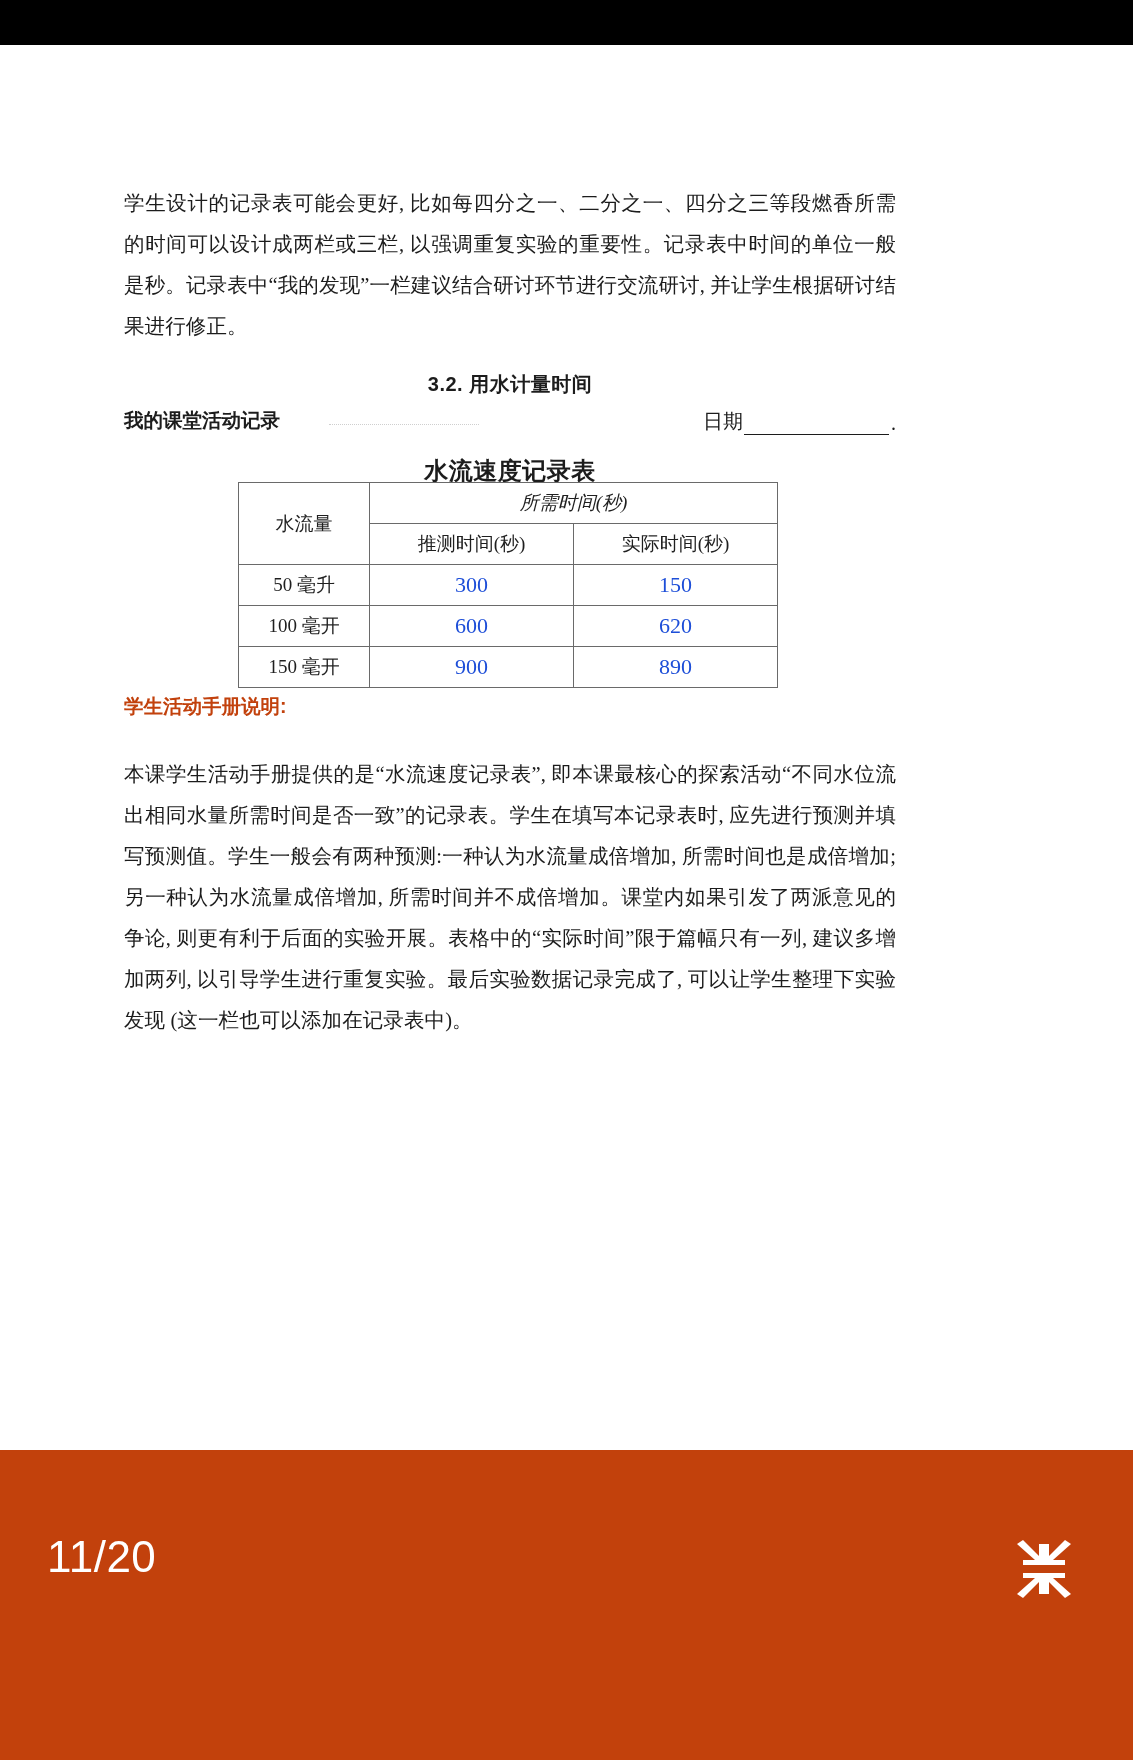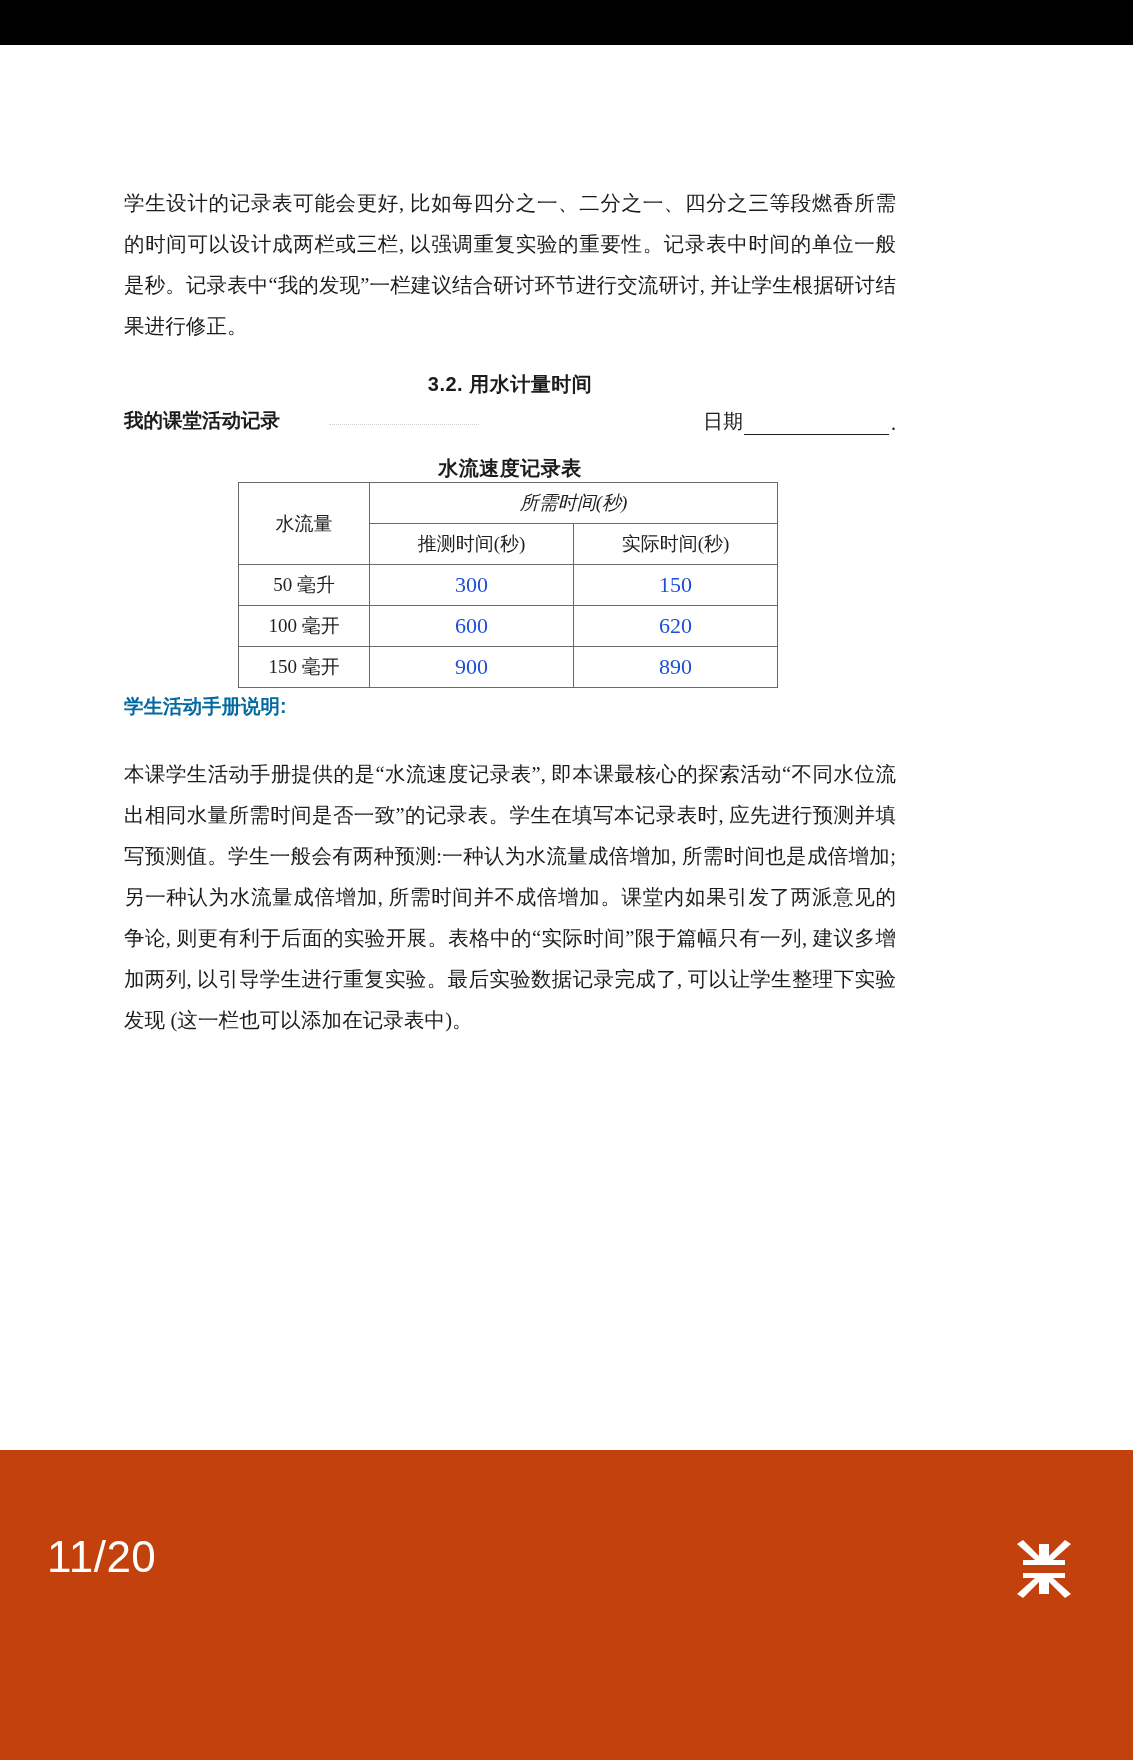--- a/index.html
+++ b/index.html
@@ -131,21 +131,21 @@
 
   
   .table-title {
     position: absolute;
     top: 410px;
     left: 0;
     width: 772px;
     text-align: center;
     font-family: "Liberation Sans", "DejaVu Sans", sans-serif;
     font-weight: bold;
-    font-size: 20px;
+    font-size: 24px;
     color: #1c1c1c;
     letter-spacing: 0.5px;
   }
 
   .record-table {
     position: absolute;
     top: 437px;
     left: 114px;
     width: 540px;
     border-collapse: collapse;
@@ -173,21 +173,21 @@
   .record-table tr.data-row td { height: 40px; }
 
   
   .explain-heading {
     position: absolute;
     top: 648px;
     left: 0;
     font-family: "Liberation Sans", "DejaVu Sans", sans-serif;
     font-weight: bold;
     font-size: 19.5px;
-    color: #0369a1;
+    color: #c2410c;
   }
 
   .para.explain {
     position: absolute;
     top: 688px;
     left: 0;
     width: 772px;
   }
 
   

